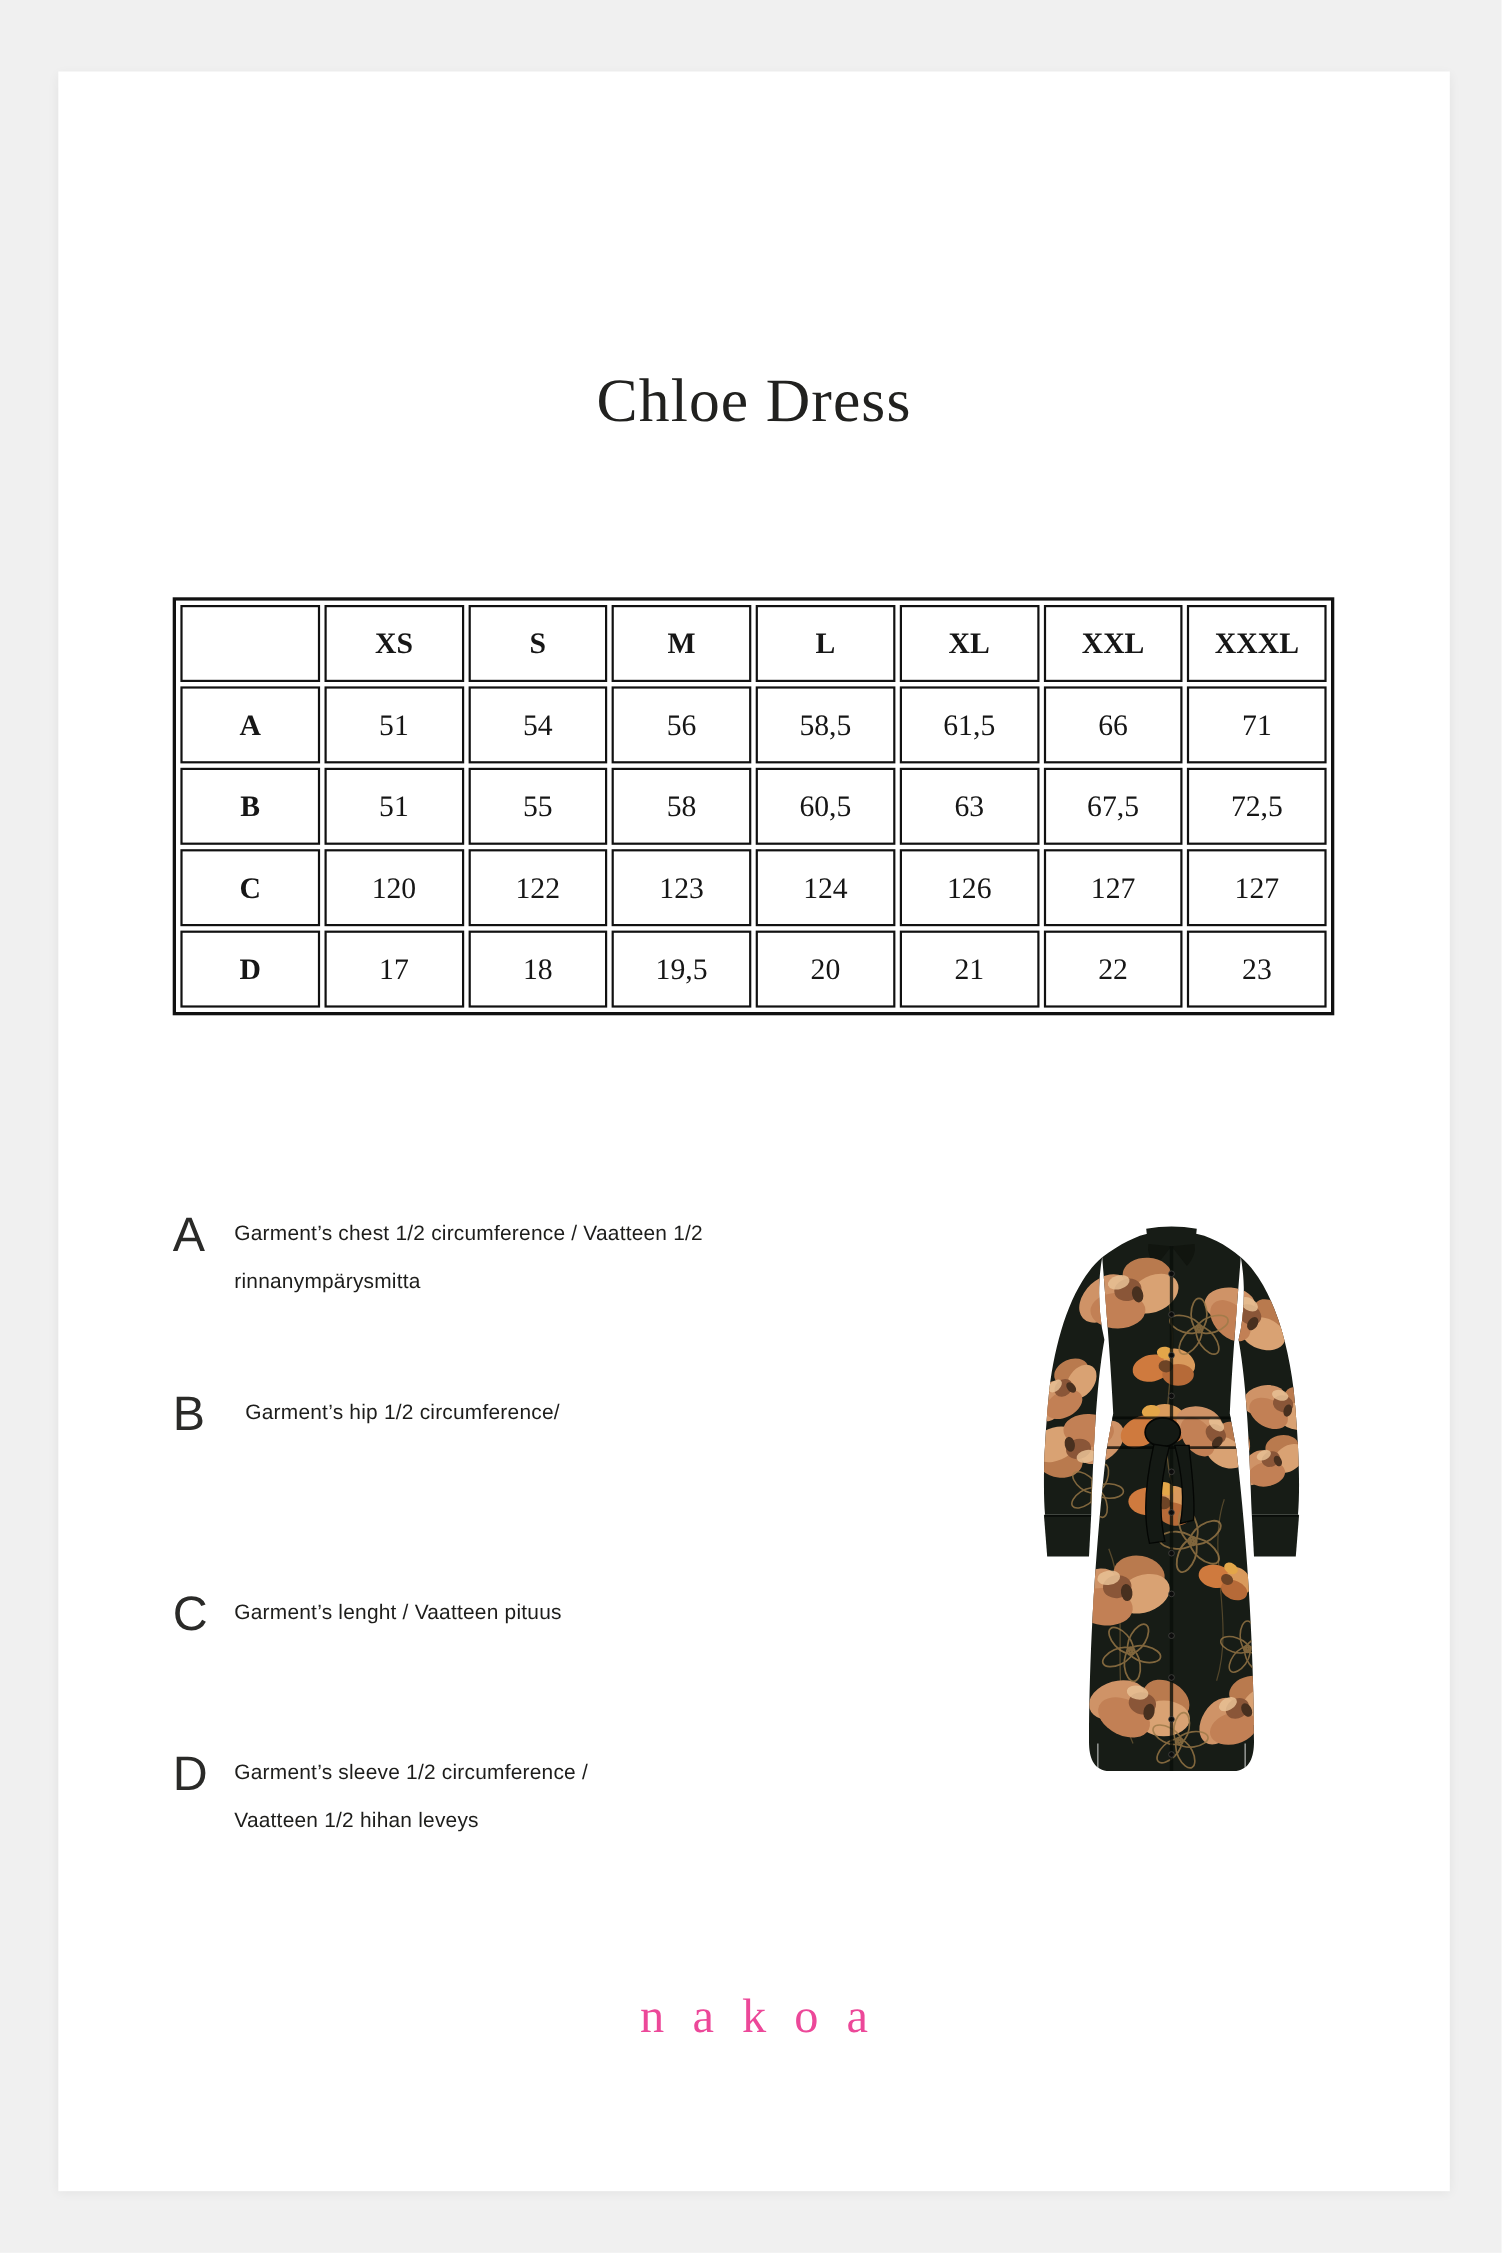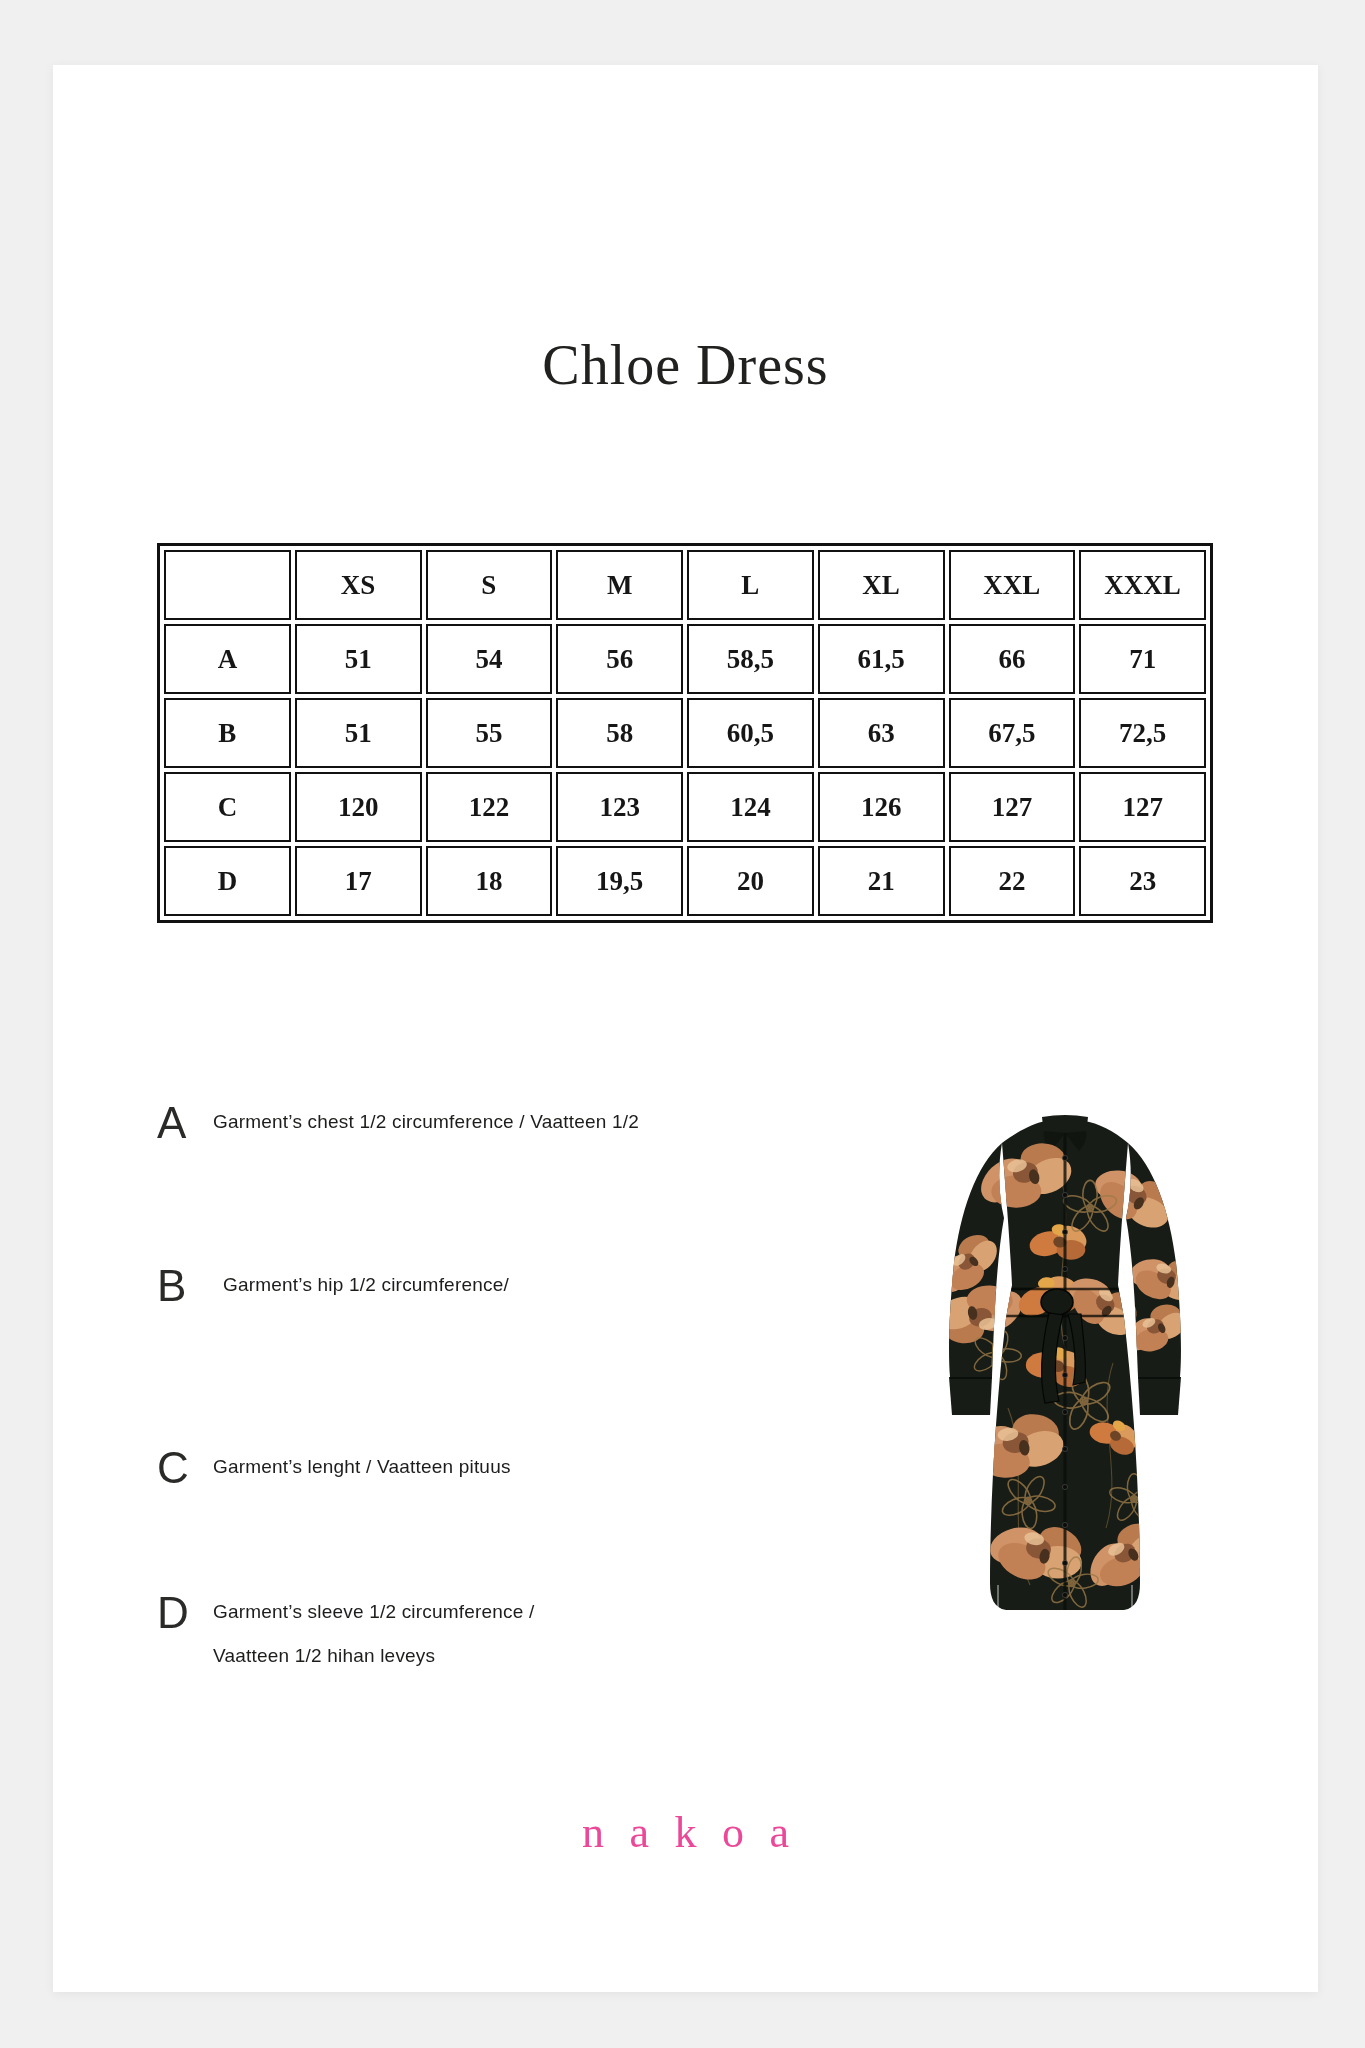--- a/index.html
+++ b/index.html
@@ -29,21 +29,21 @@
     border-collapse:separate;border-spacing:4px;
     border:3px solid #111111;
     font-family:"Liberation Serif",serif;
   }
   table.size th,table.size td{
     border:2.5px solid #111111;
     height:64px;text-align:center;vertical-align:middle;
     font-size:27px;color:#161616;background:#ffffff;
   }
   table.size th{font-weight:700;}
-  table.size td{font-weight:700;}
+  table.size td{font-weight:400;}
   table.size th.corner{border:2.5px solid #111111;}
   
   .legend-row{
     position:absolute;left:104px;display:flex;align-items:flex-start;
   }
   .legend-key{
     width:56px;flex:0 0 56px;
     font-size:44px;line-height:46px;font-weight:400;color:#2a2a28;
   }
   .legend-text{
@@ -128,20 +128,21 @@
         <td>23</td>
       </tr>
     </tbody>
       </table>
   </div>
 
   <div class="legend-row row-a">
     <span class="legend-key">A</span>
     <div class="legend-text">
       <div>Garment’s chest 1/2 circumference / Vaatteen 1/2</div>
+      <div>rinnanympärysmitta</div>
     </div>
   </div>
 
   <div class="legend-row row-b">
     <span class="legend-key">B</span>
     <div class="legend-text">
       <div>Garment’s hip 1/2 circumference/</div>
     </div>
   </div>
 

